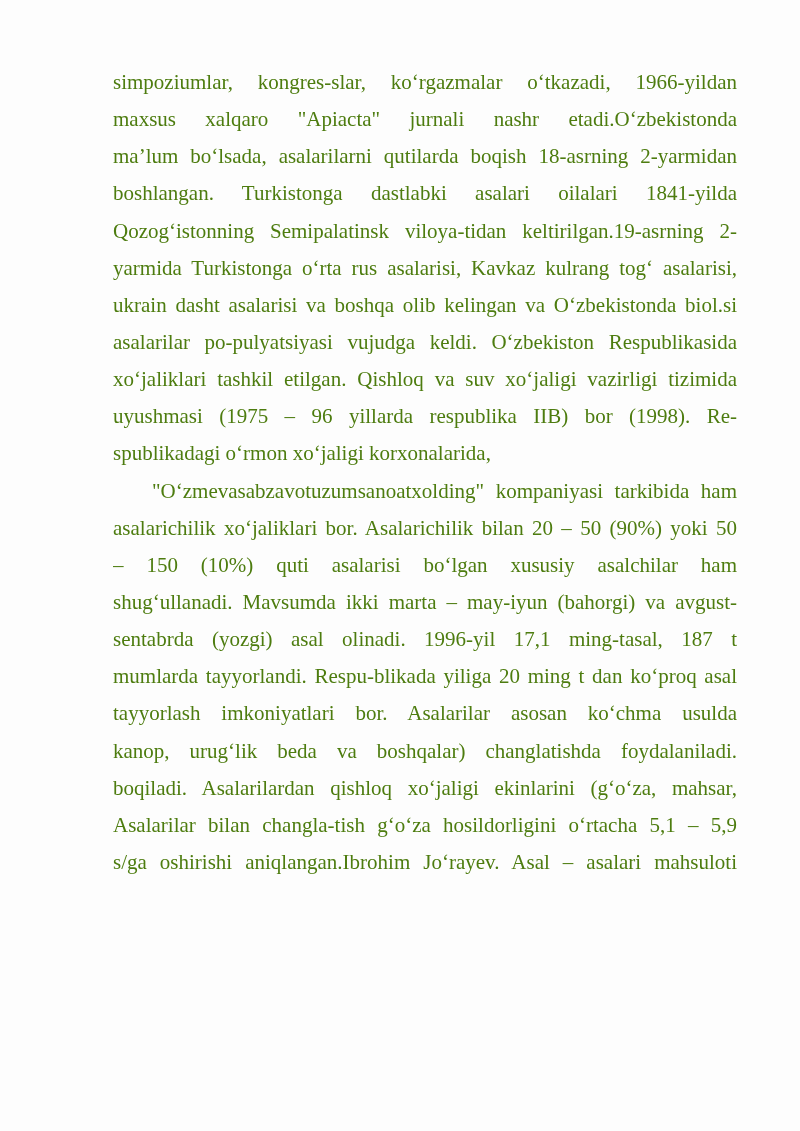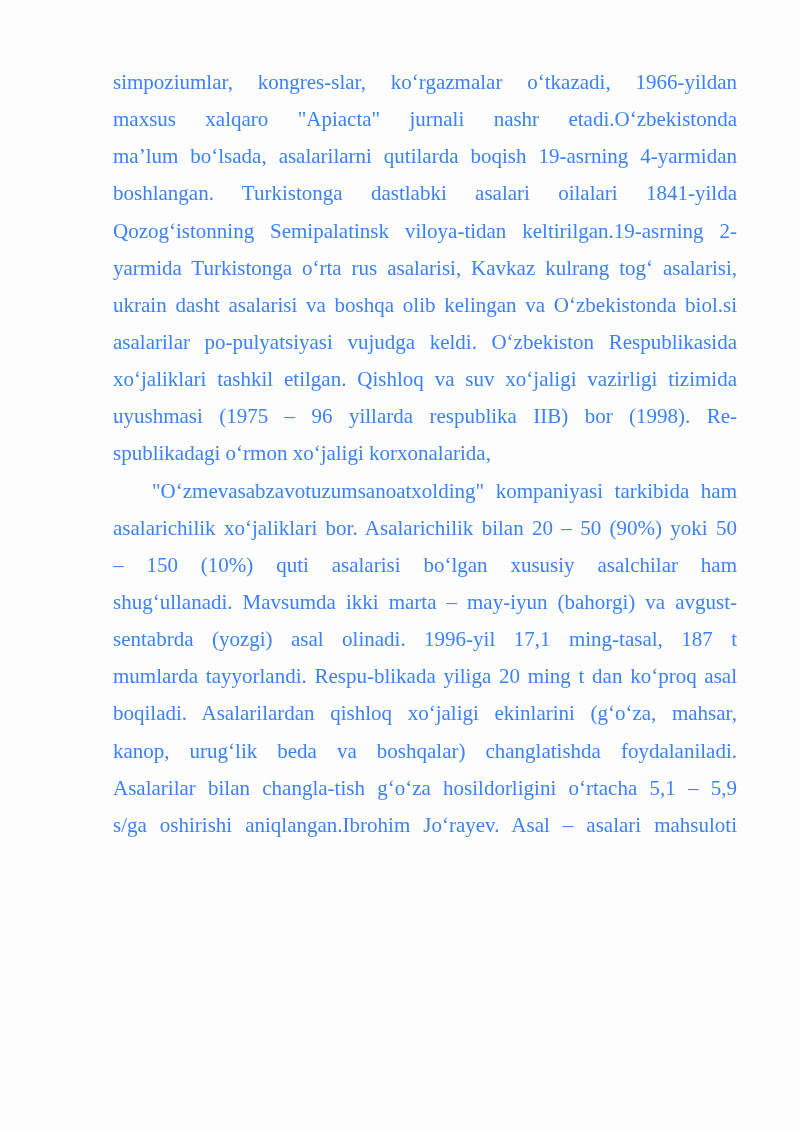--- a/index.html
+++ b/index.html
@@ -9,21 +9,21 @@
   }
   .page {
     position: relative;
     width: 800px;
     height: 1131px;
     background: #fdfdfd;
     box-sizing: border-box;
     padding: 64px 63px 0 113px;
     font-family: "Liberation Serif", "DejaVu Serif", serif;
     font-size: 21px;
-    color: #3b82f6;
+    color: #4d7c0f;
     overflow: hidden;
   }
   .para { margin: 0; padding: 0; }
   .ln {
     height: 37.15px;
     line-height: 37.15px;
     text-align: justify;
     text-align-last: justify;
     overflow: hidden;
     white-space: normal;
@@ -36,37 +36,38 @@
   }
 </style>
 </head>
 <body>
 
 <div class="page">
 
   <div class="para">
     <div class="ln">simpoziumlar, kongres-slar, ko‘rgazmalar o‘tkazadi, 1966-yildan</div>
     <div class="ln">maxsus xalqaro "Apiacta" jurnali nashr etadi.O‘zbekistonda</div>
-    <div class="ln">ma’lum bo‘lsada, asalarilarni qutilarda boqish 19-asrning 4-yarmidan</div>
+    <div class="ln">ma’lum bo‘lsada, asalarilarni qutilarda boqish 18-asrning 2-yarmidan</div>
     <div class="ln">boshlangan. Turkistonga dastlabki asalari oilalari 1841-yilda</div>
     <div class="ln">Qozog‘istonning Semipalatinsk viloya-tidan keltirilgan.19-asrning 2-</div>
     <div class="ln">yarmida Turkistonga o‘rta rus asalarisi, Kavkaz kulrang tog‘ asalarisi,</div>
     <div class="ln">ukrain dasht asalarisi va boshqa olib kelingan va O‘zbekistonda biol.si</div>
     <div class="ln">asalarilar po-pulyatsiyasi vujudga keldi. O‘zbekiston Respublikasida</div>
     <div class="ln">xo‘jaliklari tashkil etilgan. Qishloq va suv xo‘jaligi vazirligi tizimida</div>
     <div class="ln">uyushmasi (1975 – 96 yillarda respublika IIB) bor (1998). Re-</div>
     <div class="ln end">spublikadagi o‘rmon xo‘jaligi korxonalarida,</div>
   </div>
 
   <div class="para">
     <div class="ln ind">"O‘zmevasabzavotuzumsanoatxolding" kompaniyasi tarkibida ham</div>
     <div class="ln">asalarichilik xo‘jaliklari bor. Asalarichilik bilan 20 – 50 (90%) yoki 50</div>
     <div class="ln">– 150 (10%) quti asalarisi bo‘lgan xususiy asalchilar ham</div>
     <div class="ln">shug‘ullanadi. Mavsumda ikki marta – may-iyun (bahorgi) va avgust-</div>
     <div class="ln">sentabrda (yozgi) asal olinadi. 1996-yil 17,1 ming-tasal, 187 t</div>
     <div class="ln">mumlarda tayyorlandi. Respu-blikada yiliga 20 ming t dan ko‘proq asal</div>
+    <div class="ln">tayyorlash imkoniyatlari bor. Asalarilar asosan ko‘chma usulda</div>
+    <div class="ln">kanop, urug‘lik beda va boshqalar) changlatishda foydalaniladi.</div>
     <div class="ln">boqiladi. Asalarilardan qishloq xo‘jaligi ekinlarini (g‘o‘za, mahsar,</div>
-    <div class="ln">kanop, urug‘lik beda va boshqalar) changlatishda foydalaniladi.</div>
     <div class="ln">Asalarilar bilan changla-tish g‘o‘za hosildorligini o‘rtacha 5,1 – 5,9</div>
     <div class="ln">s/ga oshirishi aniqlangan.Ibrohim Jo‘rayev. Asal – asalari mahsuloti</div>
   </div>
 
 </div>
 
 </body></html>

